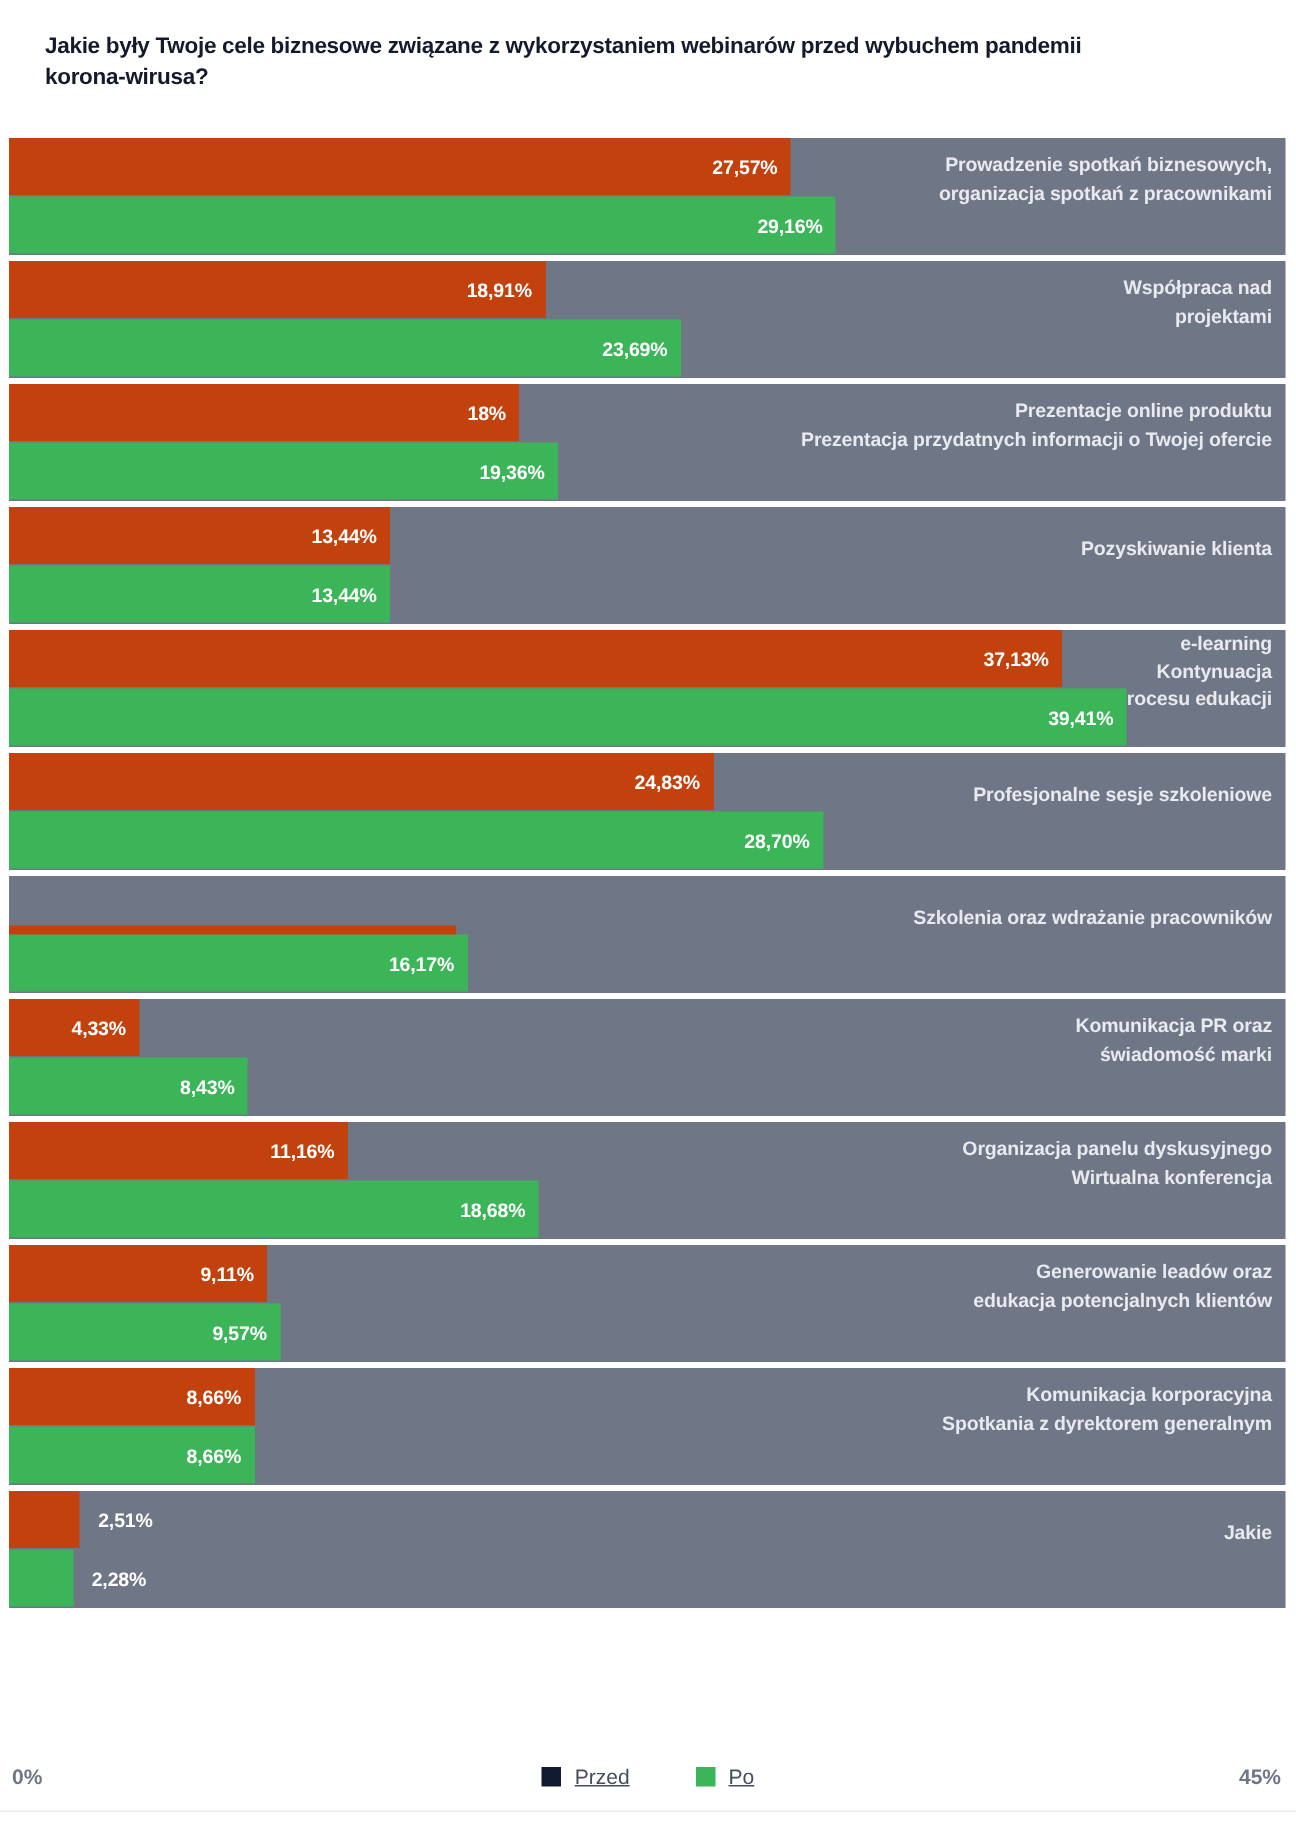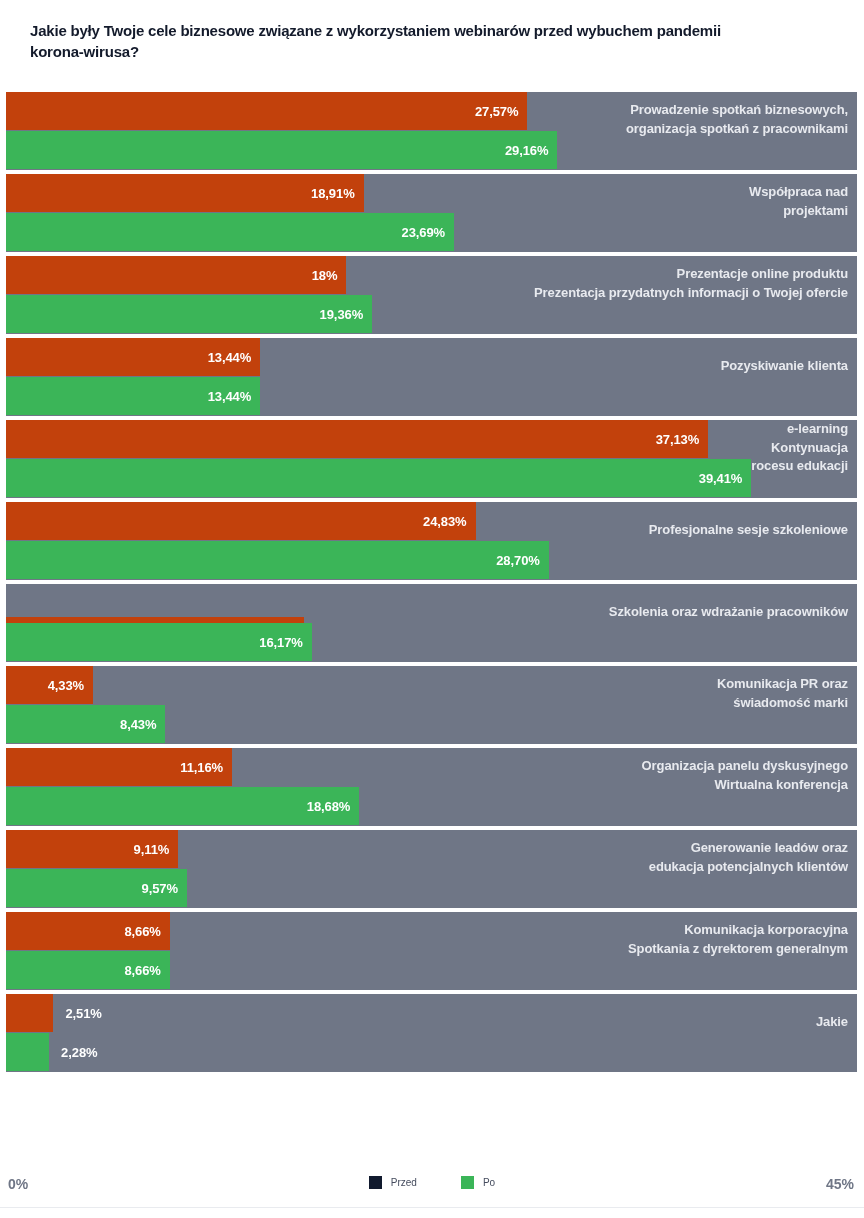--- a/index.html
+++ b/index.html
@@ -147,22 +147,23 @@
     gap: 9px;
   }
   .legend-swatch {
     width: 13px;
     height: 13px;
     display: inline-block;
   }
   .legend-swatch.before { background: #111a2e; }
   .legend-swatch.after { background: #3bb558; }
   .legend-label {
-    font-size: 10px;
+    font-size: 14px;
     color: #454c5e;
+    text-decoration: underline;
   }
 
   .bottom-rule {
     position: absolute;
     left: 0;
     bottom: 0;
     width: 864px;
     height: 1px;
     background: #e9ebef;
   }

